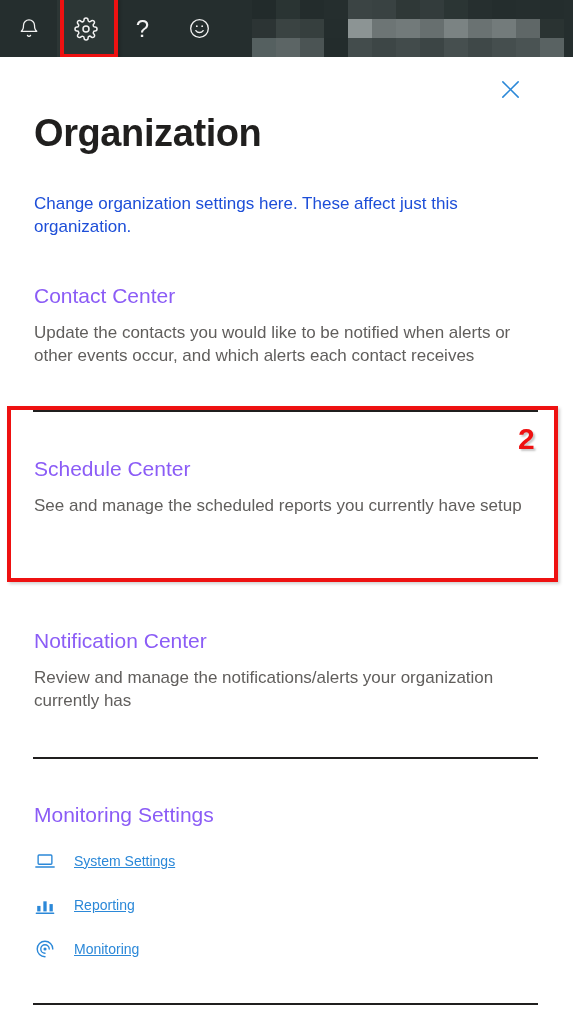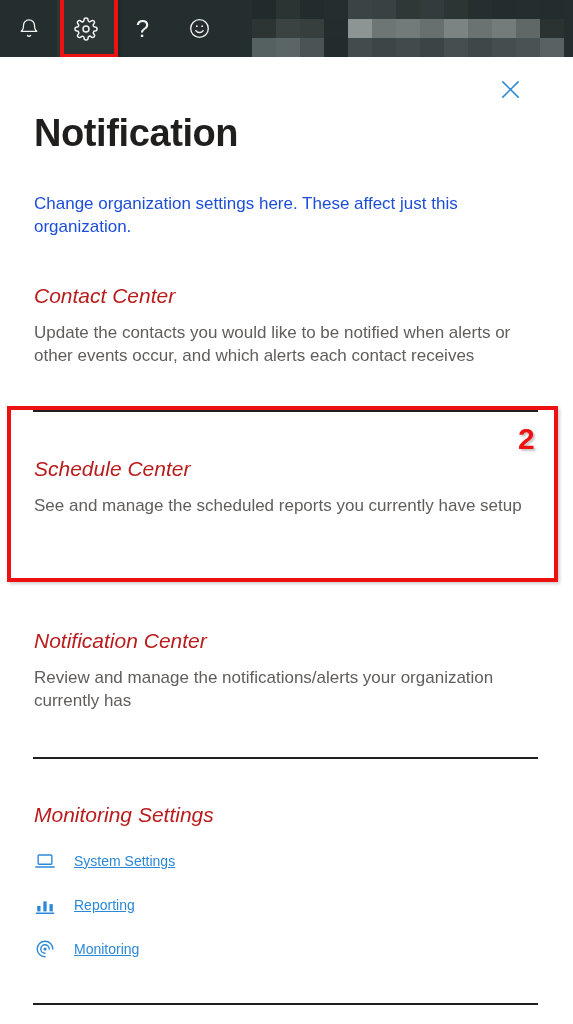--- a/index.html
+++ b/index.html
@@ -130,25 +130,24 @@
     color: #1d4ed8;
   }
 
   .section {
     position: absolute;
     left: 34px;
     width: 508px;
   }
   .section-link {
     font-size: 21px;
-    color: #b91c1c;
+    color: #8b5cf6;
     cursor: pointer;
     display: inline-block;
     margin-bottom: 13px;
-    font-style: italic;
   }
   .section-desc {
     font-size: 17px;
     line-height: 1.38;
     color: #605e5c;
     width: 500px;
   }
 
   #section-contact  { top: 227px; }
   #section-schedule { top: 400px; }
@@ -290,21 +289,21 @@
 
     <div class="close-btn">
       <span>
         <svg width="23" height="23" viewBox="0 0 24 24" fill="none" stroke="#2b88d8" stroke-width="1.6" stroke-linecap="round">
           <line x1="4" y1="4" x2="20" y2="20"></line>
           <line x1="20" y1="4" x2="4" y2="20"></line>
         </svg>
       </span>
     </div>
 
-    <div class="page-title">Notification</div>
+    <div class="page-title">Organization</div>
 
     <div class="page-desc">Change organization settings here. These affect just this organization.</div>
 
     <div class="section" id="section-contact">
       <div class="section-link">Contact Center</div>
       <div class="section-desc">Update the contacts you would like to be notified when alerts or other events occur, and which alerts each contact receives</div>
     </div>
 
     <div class="divider" id="divider-1"></div>
 

